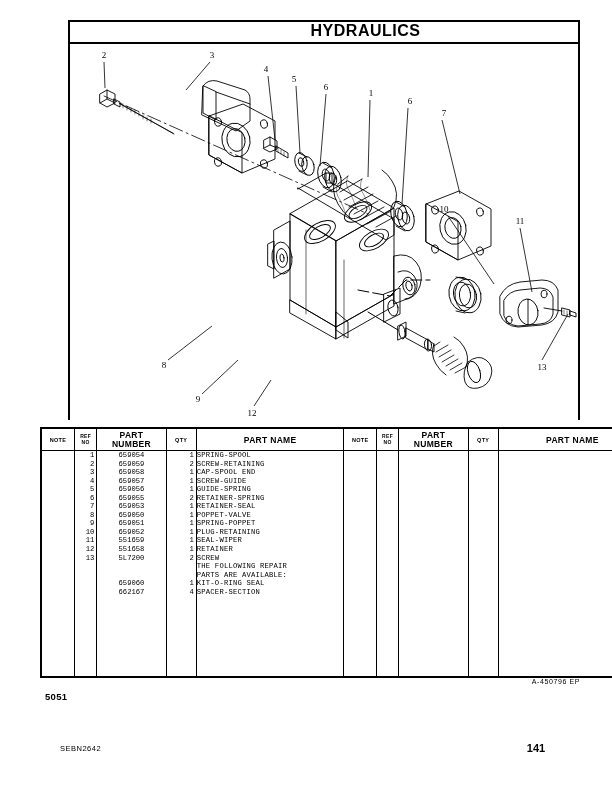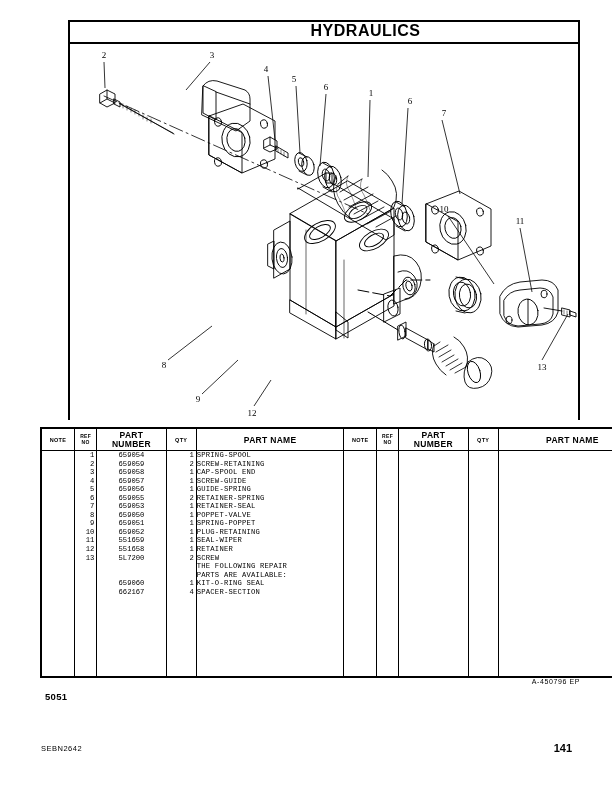--- a/index.html
+++ b/index.html
@@ -161,29 +161,29 @@
     letter-spacing: 0.3px;
     line-height: 13px;
   }
   .ft-line3 {
     font-size: 9.5px;
     letter-spacing: 0.3px;
     line-height: 13px;
   }
   .pub-code {
     position: absolute;
-    left: 41px; top: 744px;
+    left: 60px; top: 744px;
     font-size: 7.5px;
     letter-spacing: 0.5px;
   }
   .page-no {
     position: absolute;
     left: 500px; top: 742px;
     width: 72px;
-    text-align: right;
+    text-align: center;
     font-size: 11px;
     font-weight: bold;
   }
 
   .callout {
     font-family: "Liberation Serif", serif;
     font-size: 9px;
     fill: #000;
   }
 </style>

